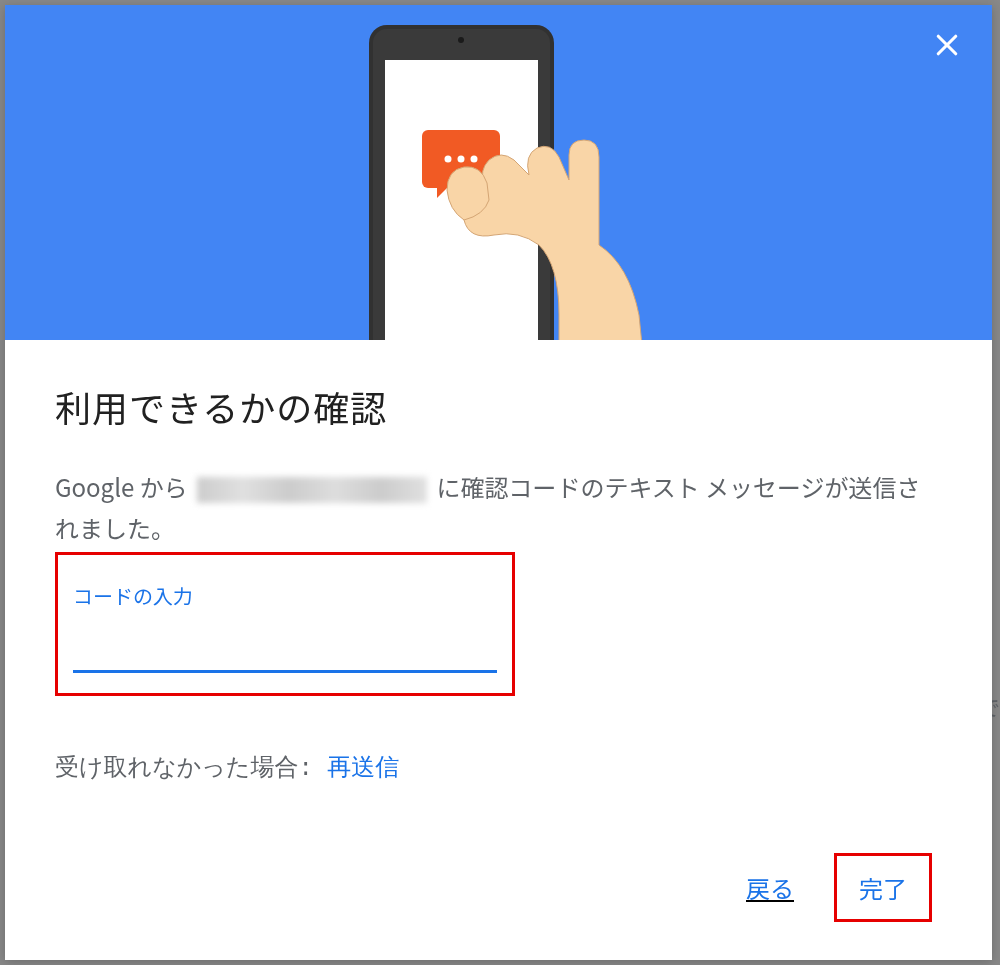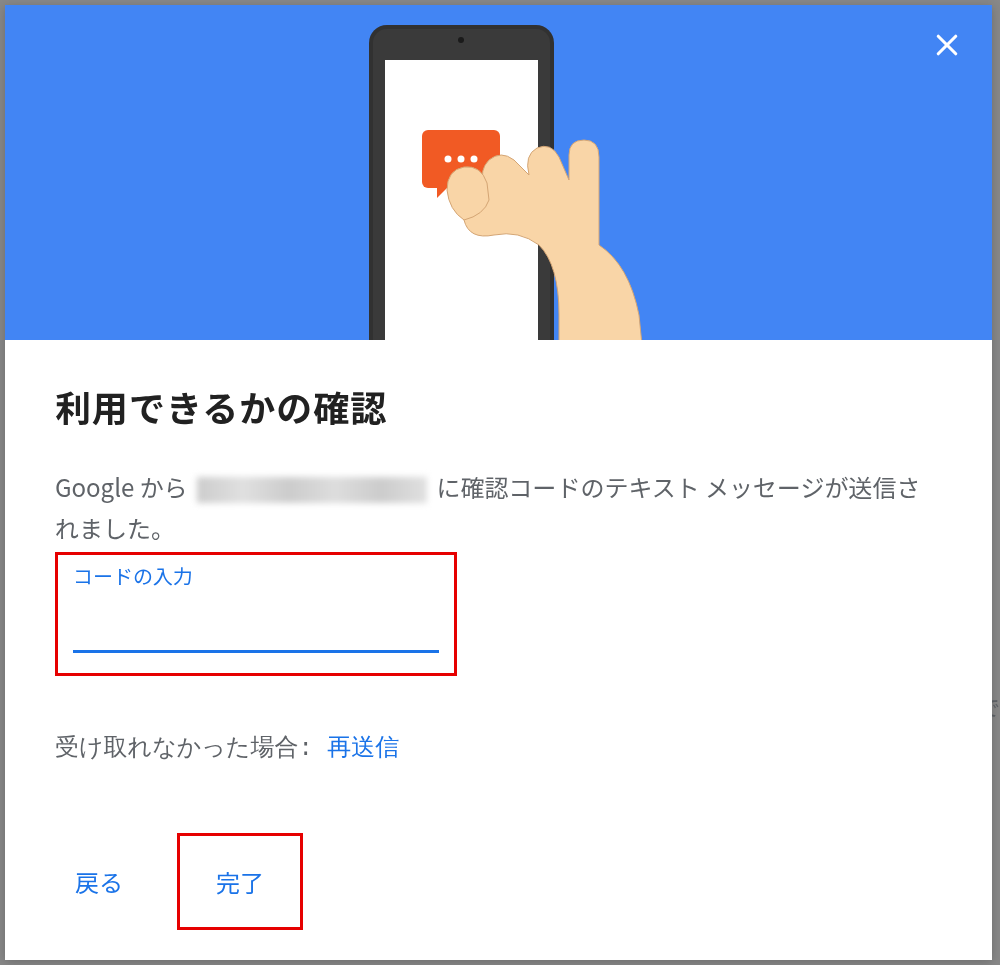--- a/index.html
+++ b/index.html
@@ -129,21 +129,21 @@
       height: 300px;
     }
     .content {
       padding: 40px 50px 25px 50px;
       flex: 1;
       display: flex;
       flex-direction: column;
     }
     .title {
       font-size: 36px;
-      font-weight: 700;
+      font-weight: 400;
       color: #212121;
       margin-bottom: 35px;
       letter-spacing: 1px;
     }
     .description {
       font-size: 24px;
       color: #5f6368;
       line-height: 1.7;
       margin-bottom: 3px;
     }
@@ -151,22 +151,22 @@
       display: inline-block;
       width: 230px;
       height: 26px;
       background: linear-gradient(90deg, #ccc 0%, #e0e0e0 20%, #ccc 40%, #ddd 60%, #ccc 80%, #e0e0e0 100%);
       vertical-align: middle;
       filter: blur(3px);
       margin: 0 4px;
     }
     .input-section {
       border: 3px solid #e60000;
-      padding: 6px 15px 20px 15px;
-      width: 402px;
+      padding: 26px 15px 20px 15px;
+      width: 460px;
       margin-bottom: 55px;
       position: relative;
     }
     .input-label {
       font-size: 20px;
       color: #1a73e8;
       margin-bottom: 8px;
       display: block;
     }
     .code-input {
@@ -184,37 +184,38 @@
       margin-bottom: 70px;
       font-family: Liberation Mono, monospace;
     }
     .resend-link {
       color: #1a73e8;
       cursor: pointer;
       text-decoration: none;
     }
     .actions {
       display: flex;
-      justify-content: flex-start;
+      justify-content: flex-end;
       align-items: center;
-      gap: 34px;
+      gap: 20px;
       padding-right: 10px;
+      text-decoration: underline;
     }
     .btn-back {
       background: transparent;
       border: none;
       color: #1a73e8;
       font-size: 24px;
       padding: 12px 20px;
       cursor: pointer;
       font-family: inherit;
     }
     .btn-done-wrap {
       border: 3px solid #e60000;
-      padding: 16px;
+      padding: 2px;
     }
     .btn-done {
       background: transparent;
       border: none;
       color: #1a73e8;
       font-size: 24px;
       padding: 12px 20px;
       cursor: pointer;
       font-family: inherit;
     }

